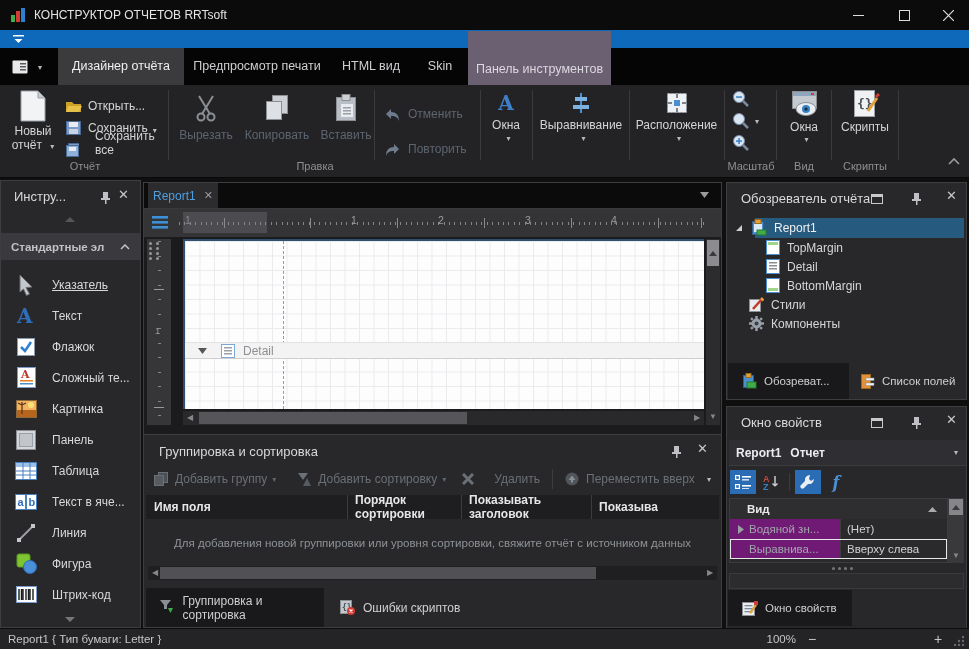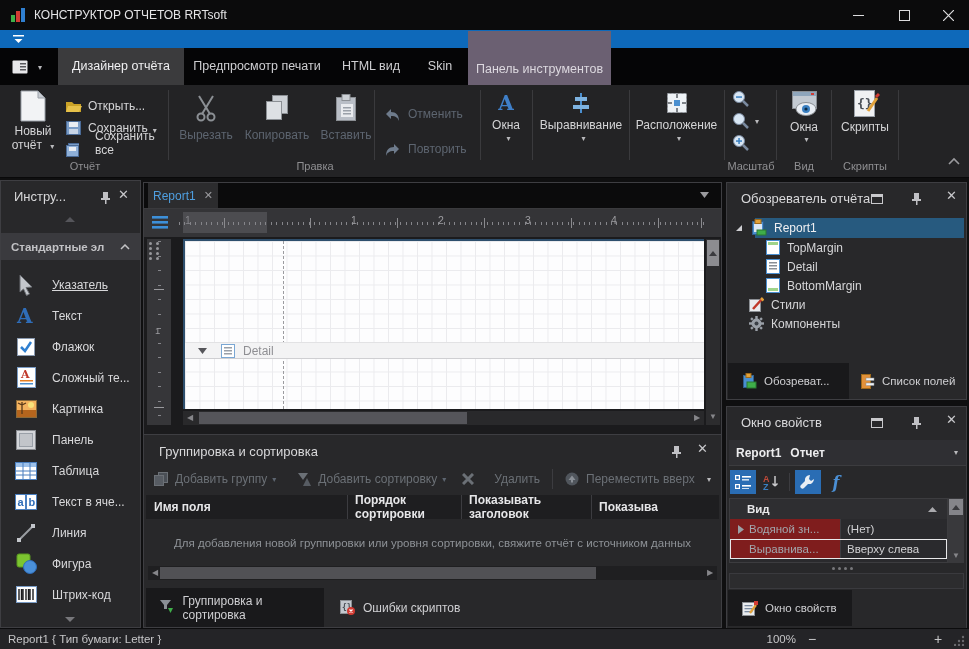--- a/index.html
+++ b/index.html
@@ -81,21 +81,21 @@
   #explorer{left:726px;top:182px;width:241px;height:218px;}
   .tree-row{left:2px;width:237px;height:19px;display:flex;align-items:center;}
   #tree-sel{left:28px;top:35px;width:209px;height:20px;background:#275a7f;}
   
   #props{left:726px;top:406px;width:241px;height:256px;}
   #prop-selector{left:2px;top:33px;width:237px;height:26px;background:#2f2f33;border-bottom:1px solid #3c3c3f;display:flex;align-items:center;font-weight:bold;color:#ececee;box-sizing:border-box;}
   .ptbtn{width:26px;height:24px;display:flex;align-items:center;justify-content:center;}
   .ptbtn.sel{background:#2a6db4;}
   #prop-grid{left:2px;top:91px;width:219px;height:65px;background:#2a2a2d;border:1px solid #3c3c3f;box-sizing:border-box;}
   .prow{display:flex;height:20px;align-items:center;font-size:11.5px;}
-  .pname{width:111px;height:20px;background:#7f1d1d;color:#a2a7ad;display:flex;align-items:center;box-sizing:border-box;border-right:1px solid #3c3c40;}
+  .pname{width:111px;height:20px;background:#701a75;color:#a2a7ad;display:flex;align-items:center;box-sizing:border-box;border-right:1px solid #3c3c40;}
   .pval{flex:1;color:#d2d2d4;padding-left:6px;}
   #prop-scroll{left:221px;top:91px;width:16px;height:65px;background:#39393c;}
   
   #statusbar{left:0;top:628px;width:969px;height:21px;background:#242427;border-top:1px solid #0c0c0d;box-sizing:border-box;font-size:11.5px;color:#c6c6c8;}
 </style>
 </head>
 <body>
 
 <div id="app">
 

